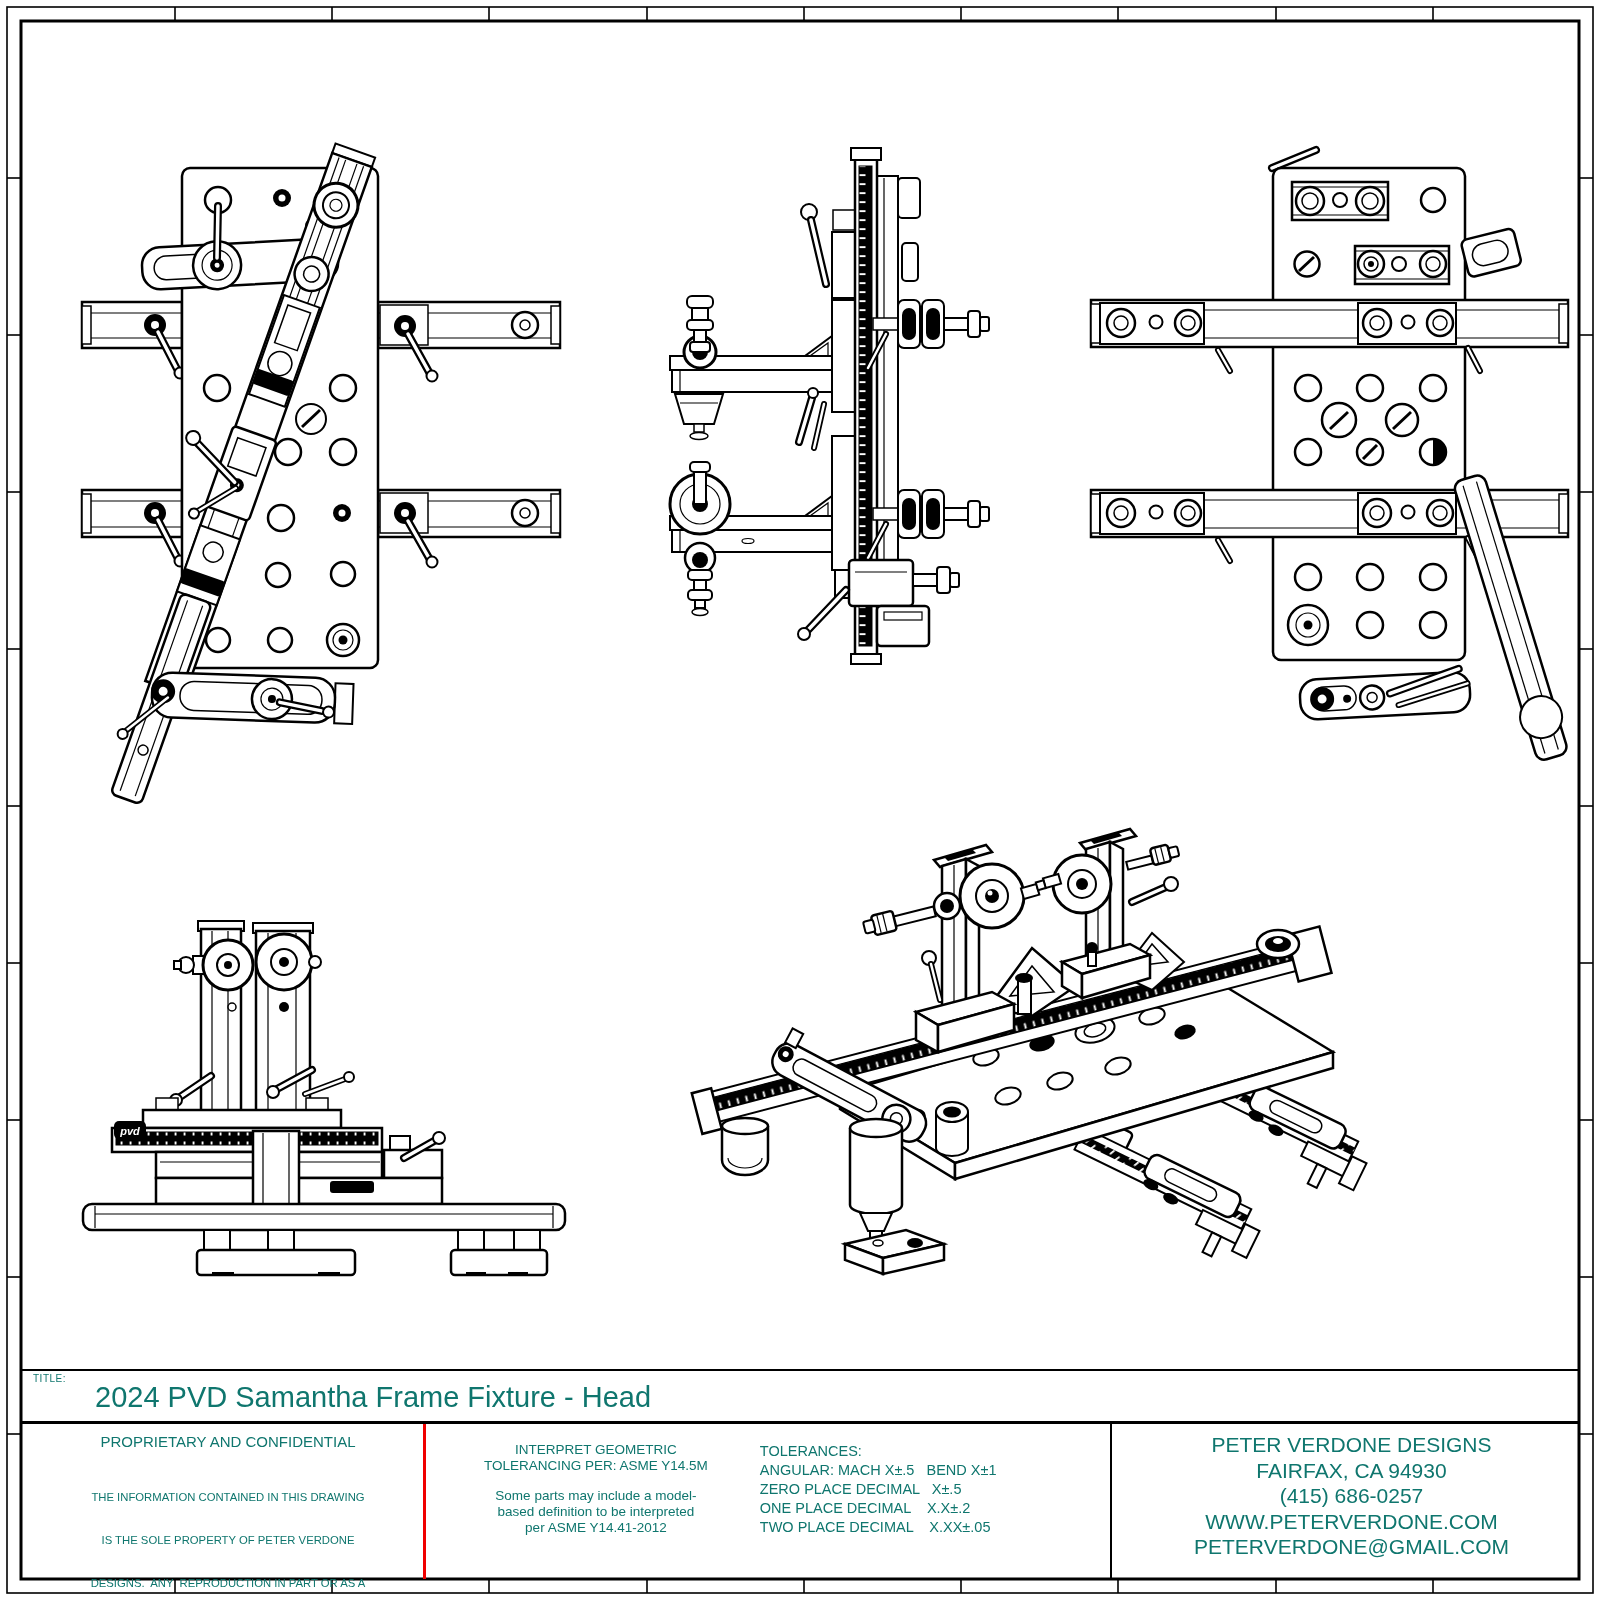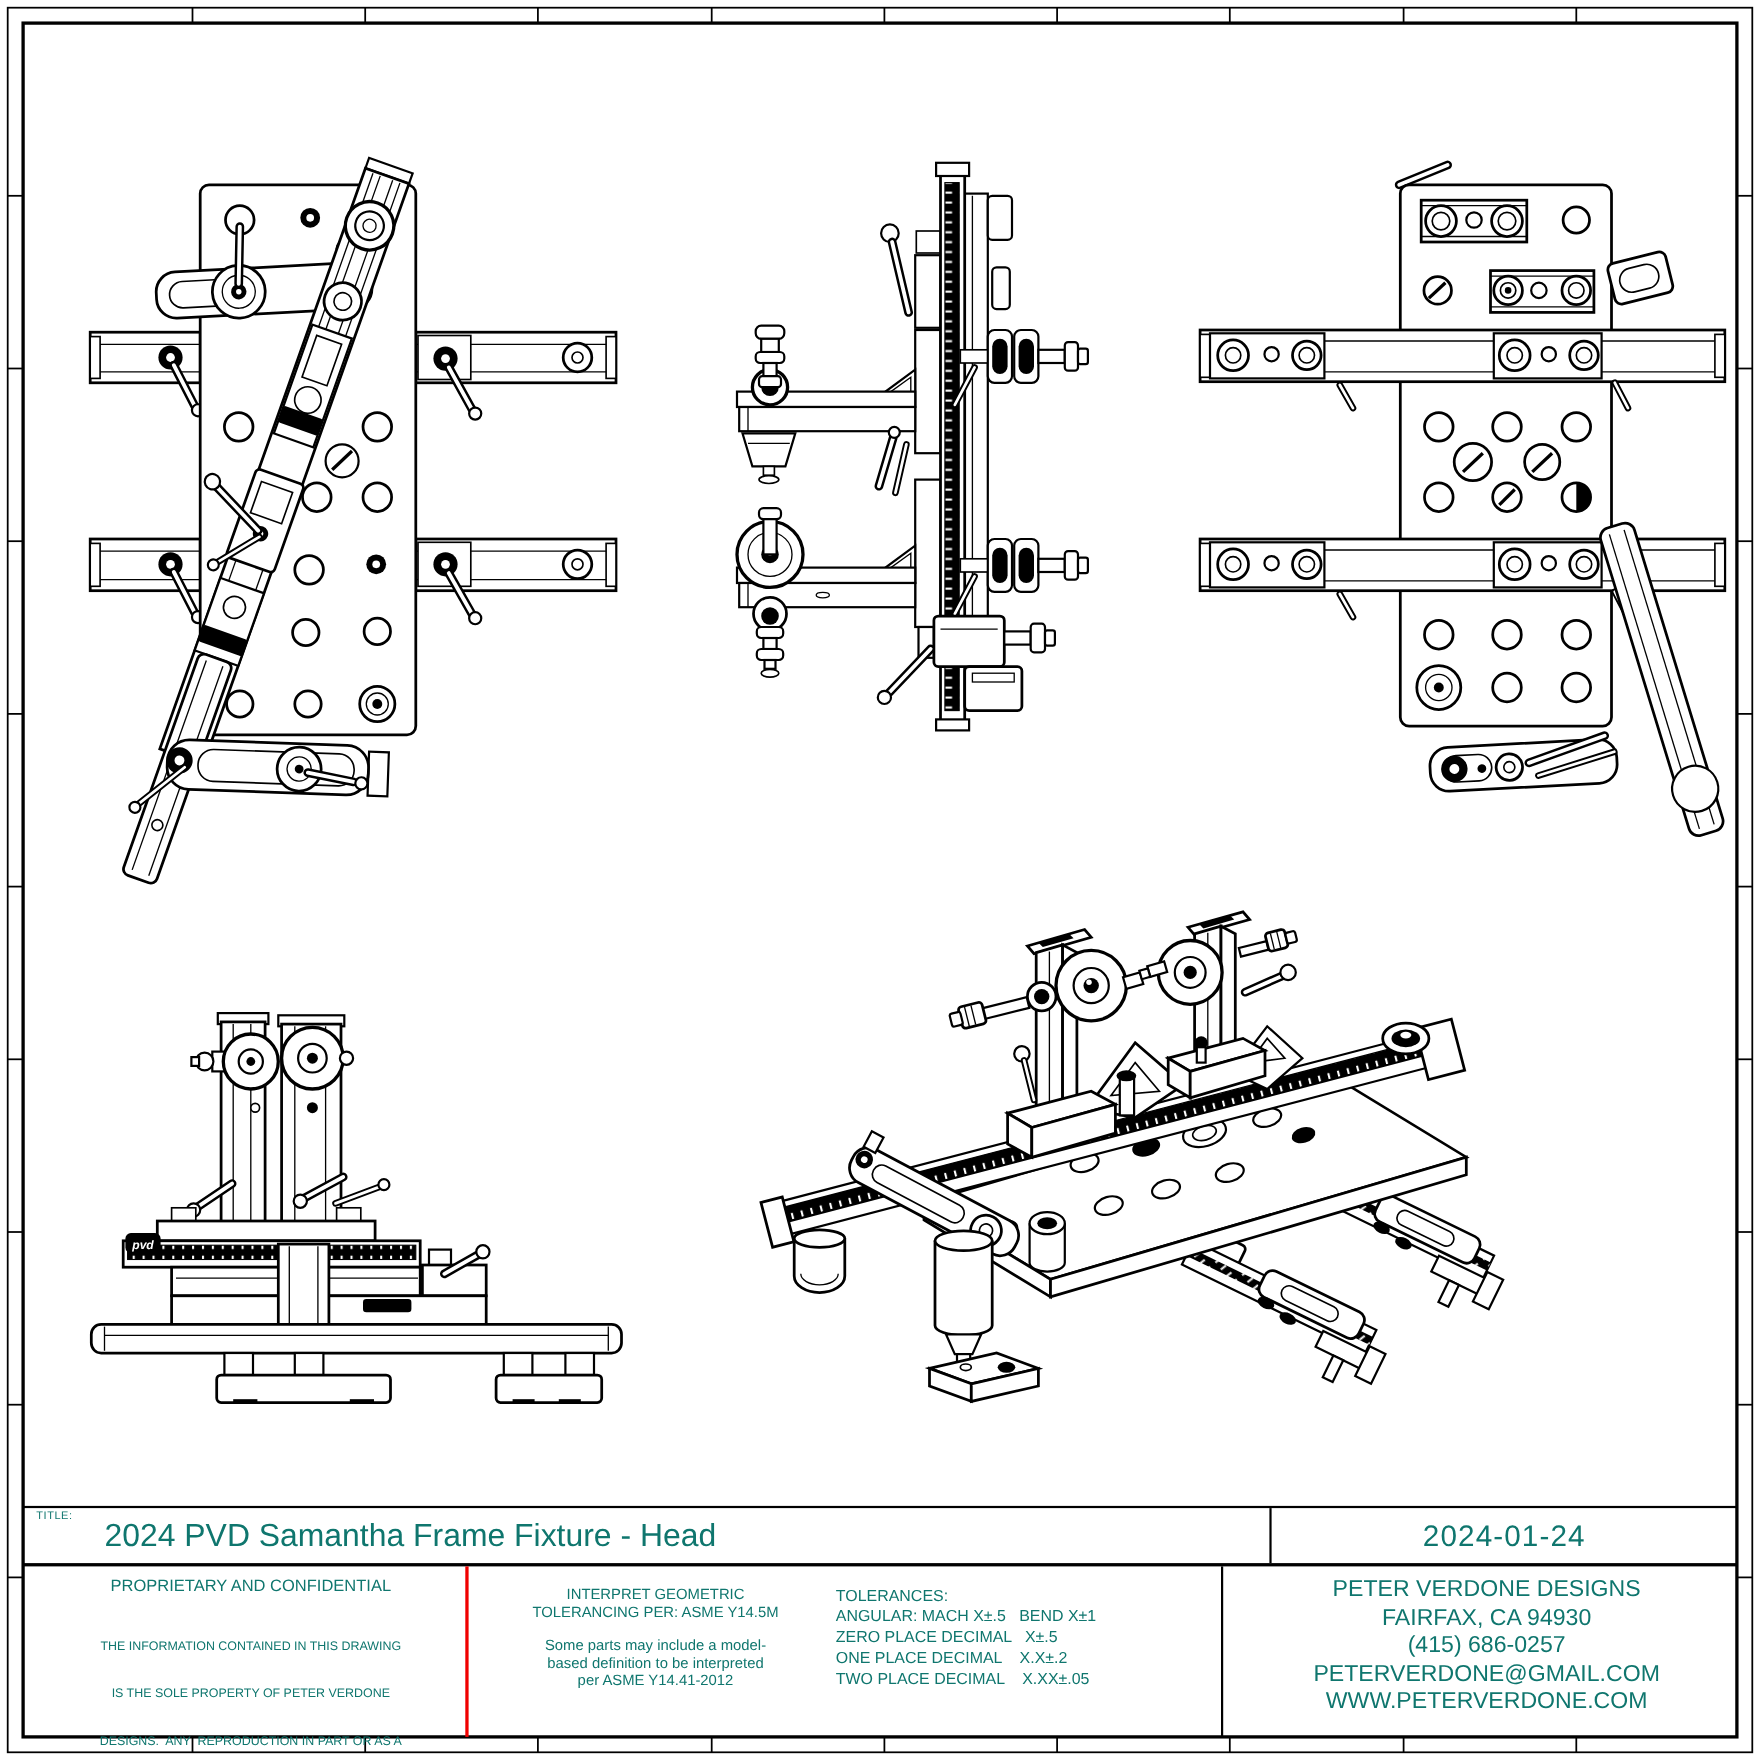--- a/index.html
+++ b/index.html
@@ -750,23 +750,20 @@
     <ellipse cx="878" cy="1243" rx="5" ry="3" class="f15"></ellipse>
   </g>
 </g>
 </svg>
 
 <div id="titleband" class="tb">
   <div class="cell title-cell">
     <span class="title-label">TITLE:</span>
     <div class="title-text">2024 PVD Samantha Frame Fixture - Head</div>
   </div>
-  <div class="cell date-cell">
-    <span>2024-01-24</span>
-  </div>
 </div>
 
 <div id="lowerblock" class="tb">
   <div class="prop-cell">
     <div class="prop-head">PROPRIETARY AND CONFIDENTIAL</div>
     <div class="prop-body">
       <div>THE INFORMATION CONTAINED IN THIS DRAWING</div>
       <div>IS THE SOLE PROPERTY OF PETER VERDONE</div>
       <div>DESIGNS.  ANY  REPRODUCTION IN PART OR AS A</div>
       
@@ -789,18 +786,18 @@
         <div class="tol-line">ZERO PLACE DECIMAL   X±.5</div>
         <div class="tol-line">ONE PLACE DECIMAL    X.X±.2</div>
         <div class="tol-line">TWO PLACE DECIMAL    X.XX±.05</div>
       </div>
     </div>
   </div>
   <div class="company-cell">
     <div>PETER VERDONE DESIGNS</div>
     <div>FAIRFAX, CA 94930</div>
     <div>(415) 686-0257</div>
+    <div>WWW.PETERVERDONE.COM</div>
     <div>PETERVERDONE@GMAIL.COM</div>
-    <div>WWW.PETERVERDONE.COM</div>
   </div>
 </div>
 
 </div>
 
 </body></html>

